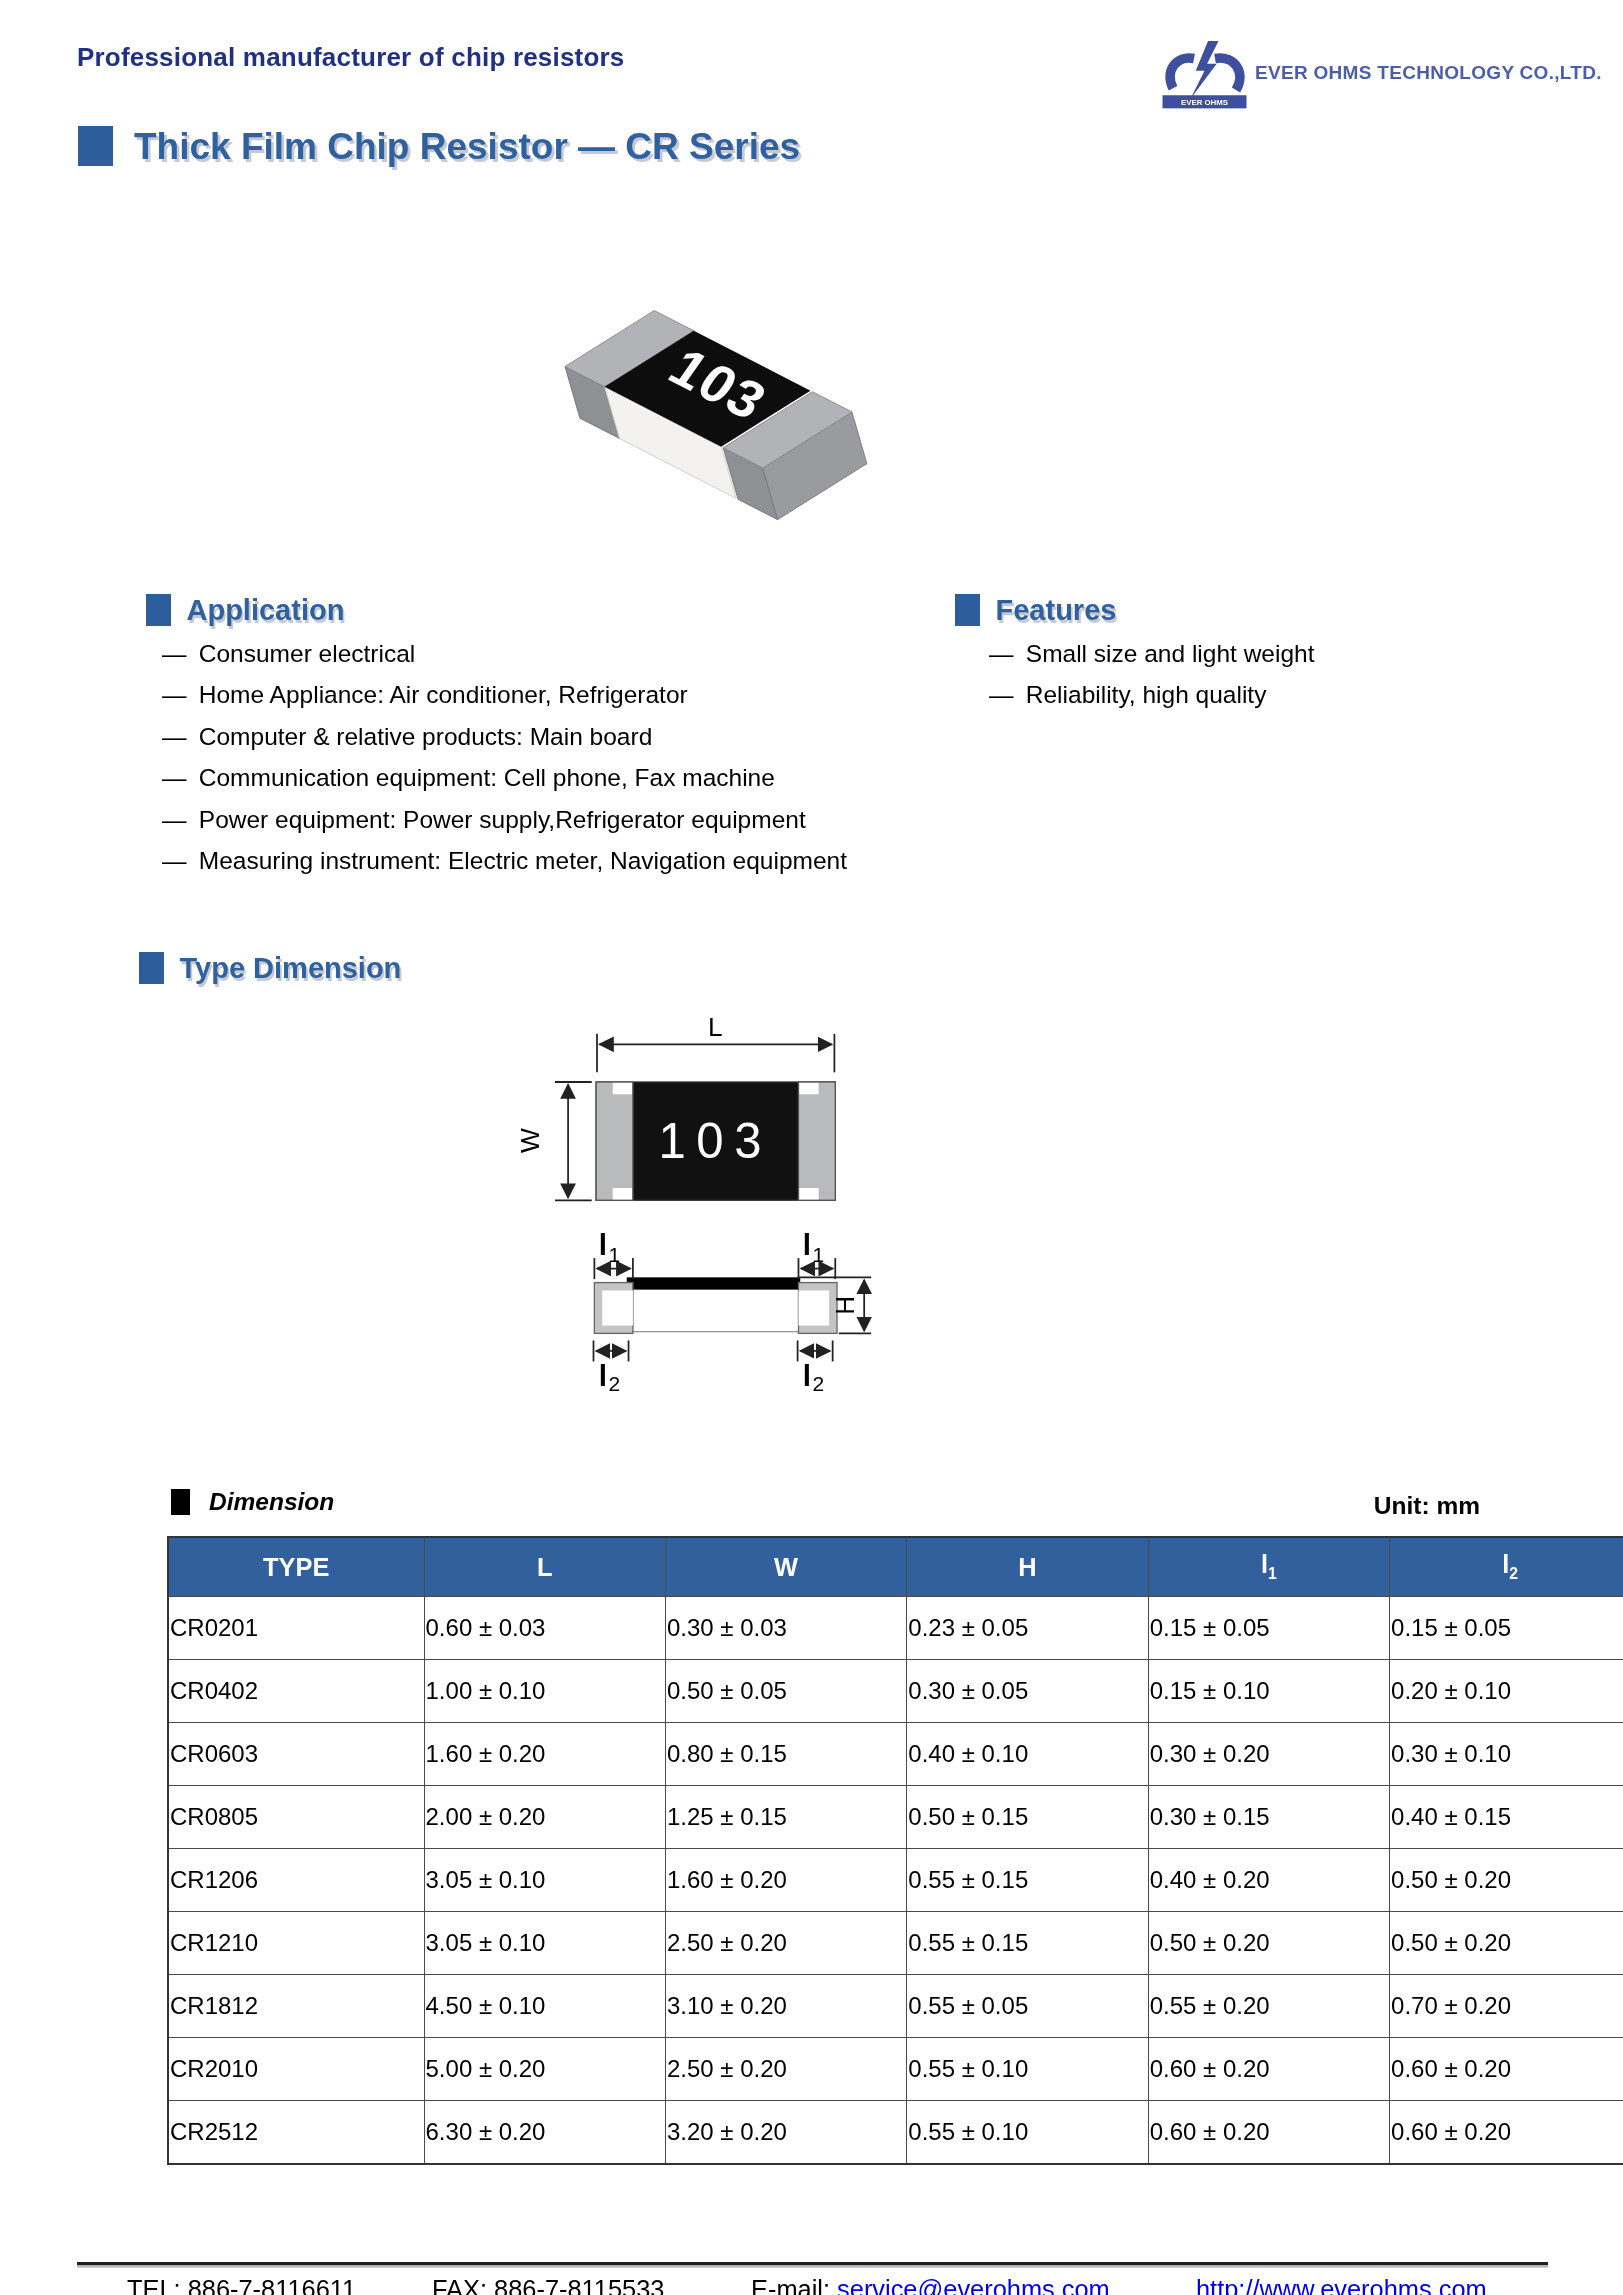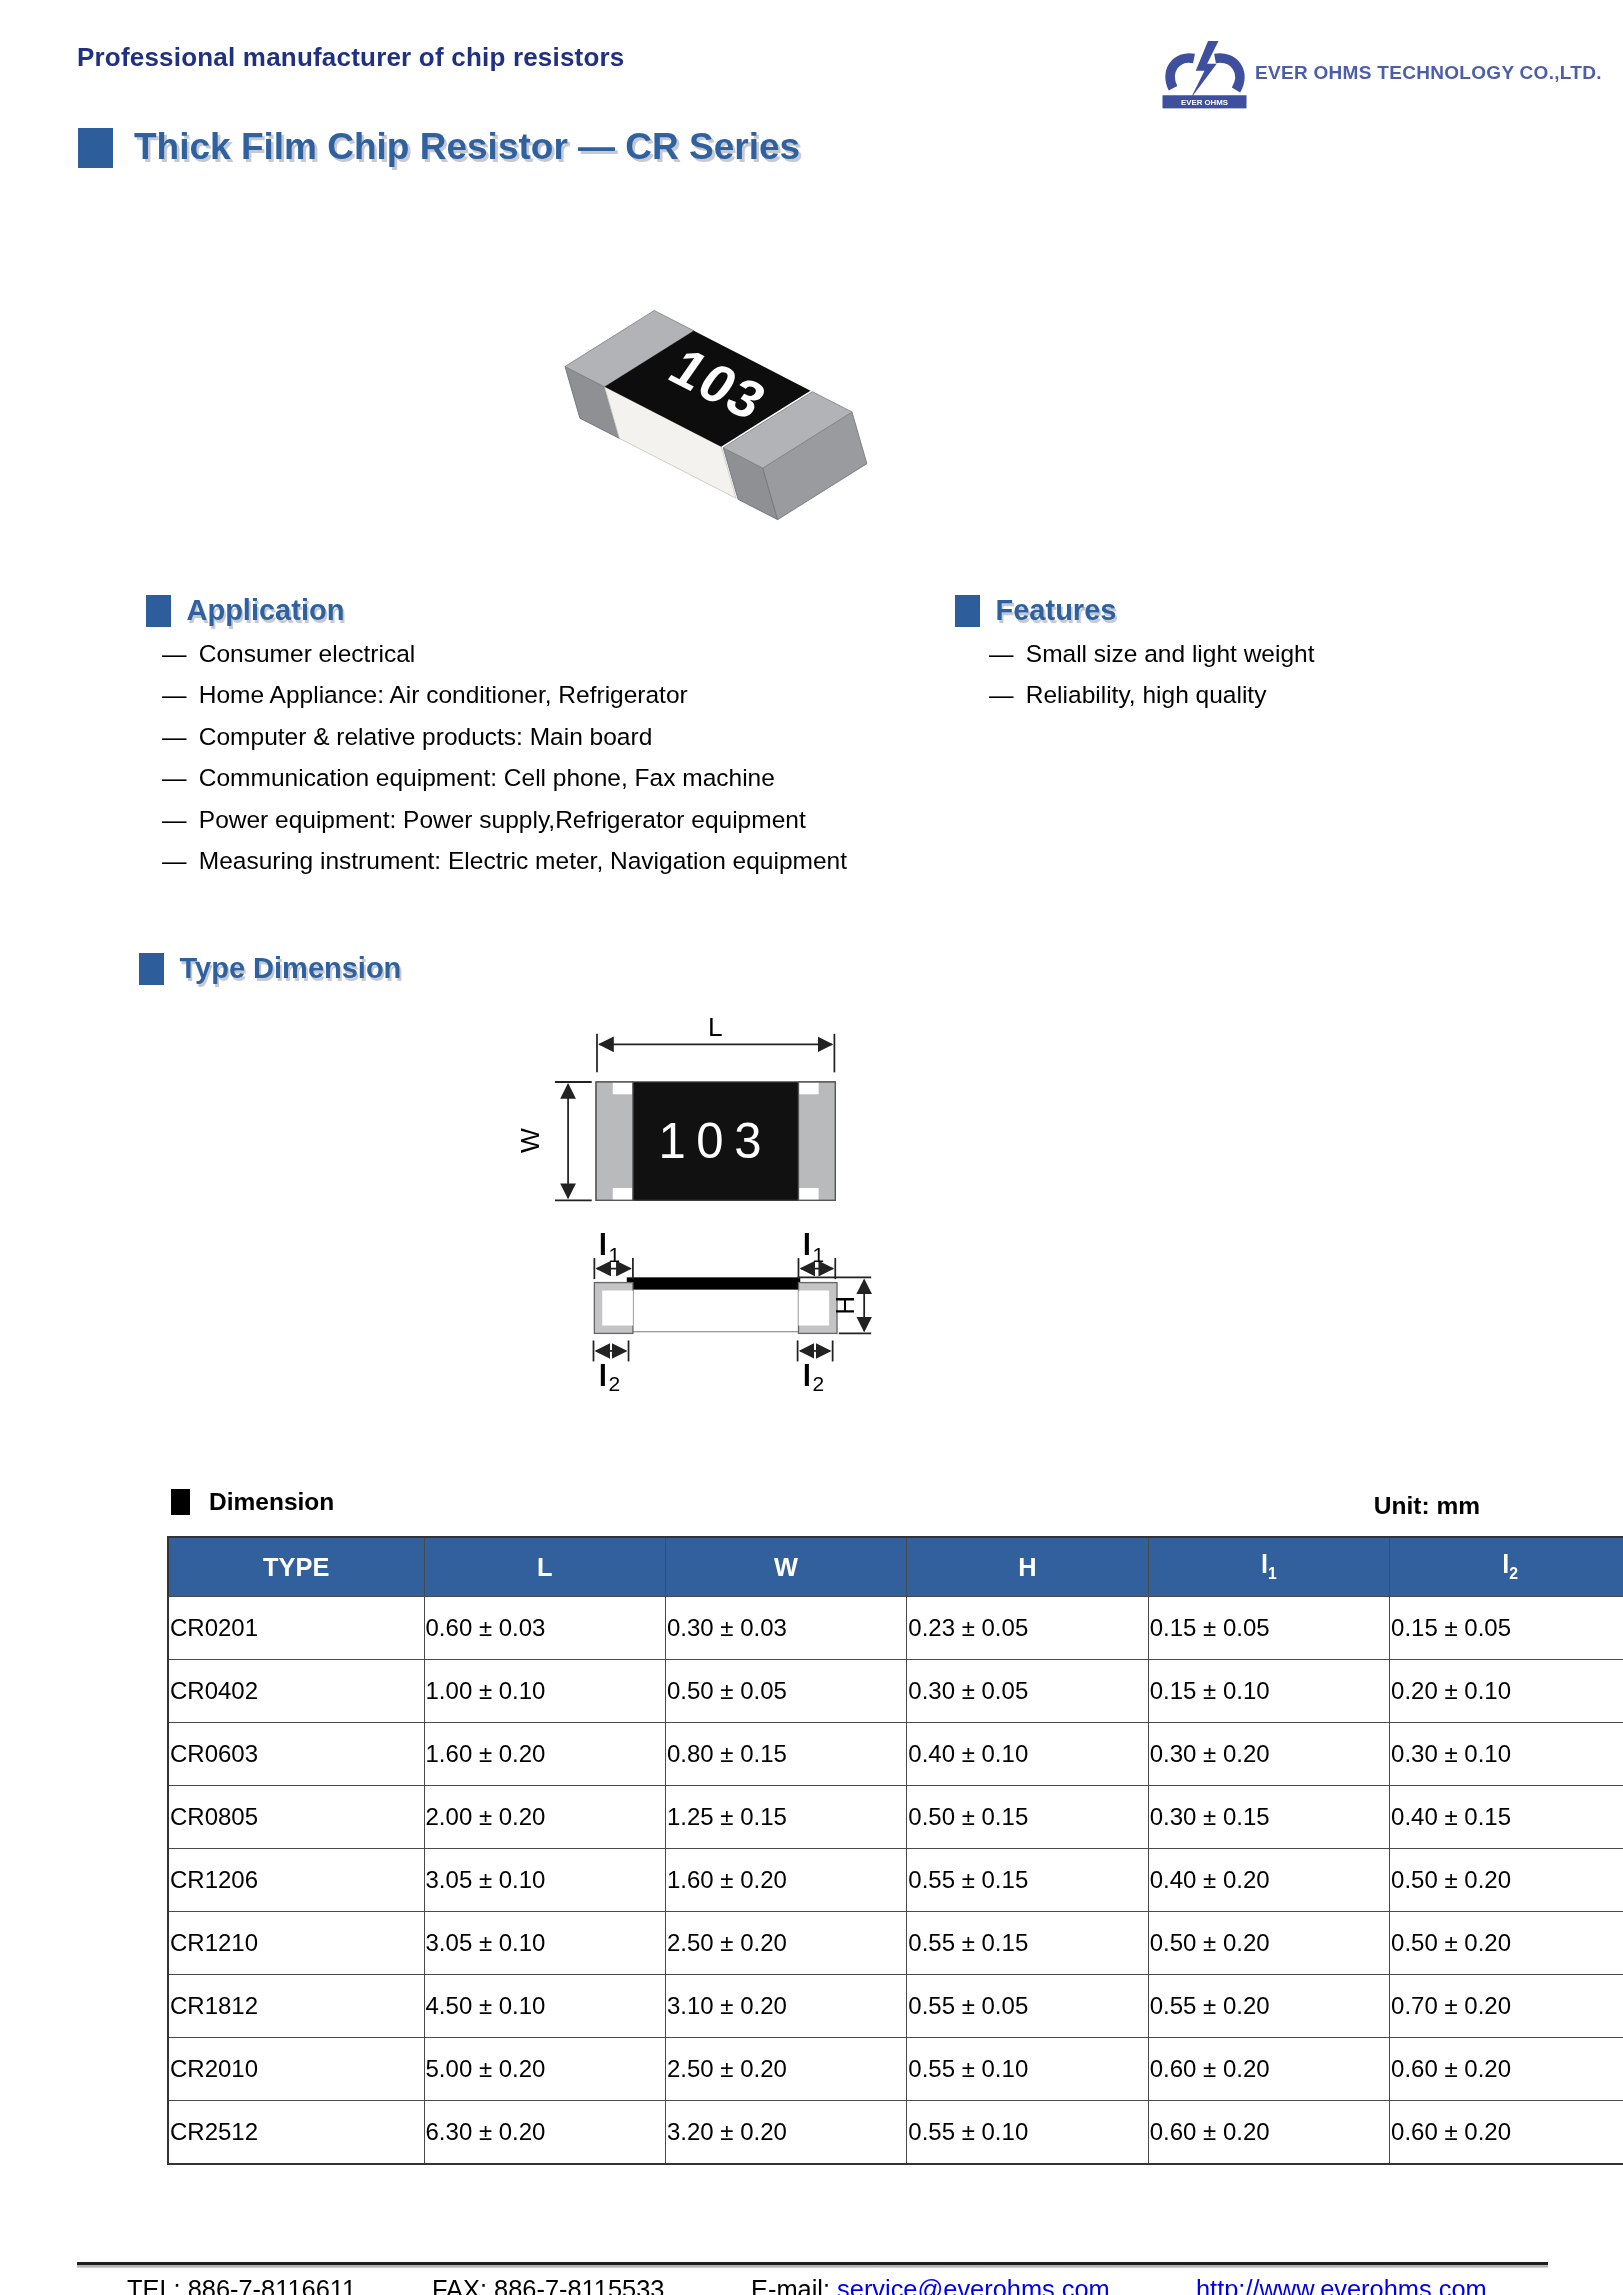--- a/index.html
+++ b/index.html
@@ -6,38 +6,38 @@
   .page{position:relative;width:1623px;height:2295px;background:#fff;
         font-family:"Liberation Sans",sans-serif;color:#000;overflow:hidden;}
 
   
   .tagline{position:absolute;left:77px;top:42px;font-size:26px;font-weight:bold;
            color:#203183;letter-spacing:0.2px;}
   .logo{position:absolute;left:1159px;top:39px;display:flex;align-items:center;gap:5px;}
   .logo .company{font-size:19px;font-weight:bold;color:#4c5ea9;padding-bottom:14px;letter-spacing:0.3px;}
 
   
-  .h-row{position:absolute;display:flex;align-items:flex-end;padding-left:36px;}
+  .h-row{position:absolute;display:flex;align-items:flex-start;padding-left:36px;}
   .sq{background:#2d5d9b;flex:0 0 auto;}
   .title-row{left:42px;top:126px;gap:21px;}
   .title-row .sq{width:35px;height:40px;}
   .page-title{font-size:37px;font-weight:bold;color:#2f619f;
               text-shadow:2.6px 2.6px 0 rgba(125,135,160,.45);}
   .sec-row{gap:16px;}
   .sec-heading{font-size:29px;font-weight:bold;color:#2f619f;
                text-shadow:1.8px 2.6px 0 rgba(125,135,160,.45);}
   .sec-row .sq{width:24.5px;height:32px;}
 
   
   .plist{position:absolute;font-size:24.5px;color:#000;}
   .plist .li{display:flex;align-items:baseline;margin-bottom:16px;height:25.4px;}
   .plist .dash{margin-right:12.3px;}
 
   
-  .dim-row{position:absolute;left:171px;top:1488px;display:flex;align-items:center;gap:19px;}
+  .dim-row{position:absolute;left:171px;top:1488px;display:flex;align-items:center;gap:19px;font-style:italic;}
   .dim-row .blk{width:19px;height:26px;background:#000;}
   .dim-row .dim-label{font-size:24.5px;font-weight:bold;}
   .unit{position:absolute;left:167px;top:1492px;width:1313px;text-align:right;
         font-size:24.5px;font-weight:bold;}
   table.dim-table{position:absolute;left:167px;top:1536px;width:1465px;
         border-collapse:collapse;table-layout:fixed;border:2.6px solid #333;}
   .dim-table th{background:#31609c;color:#fff;font-size:25.4px;font-weight:bold;
         height:56px;border:1.8px solid #4a4a4a;}
   .dim-table td{font-size:24px;text-align:left;height:60px;border:1.8px solid #4a4a4a;}
   .dim-table sub{font-size:0.62em;}

